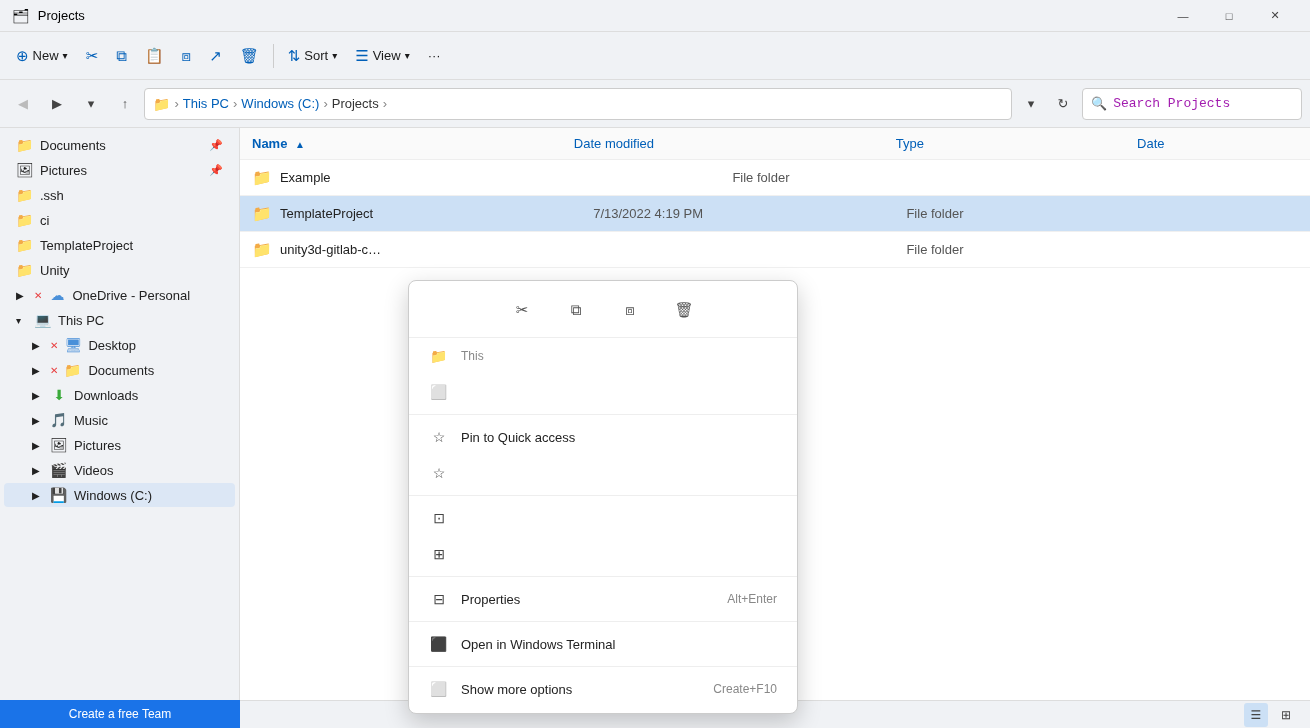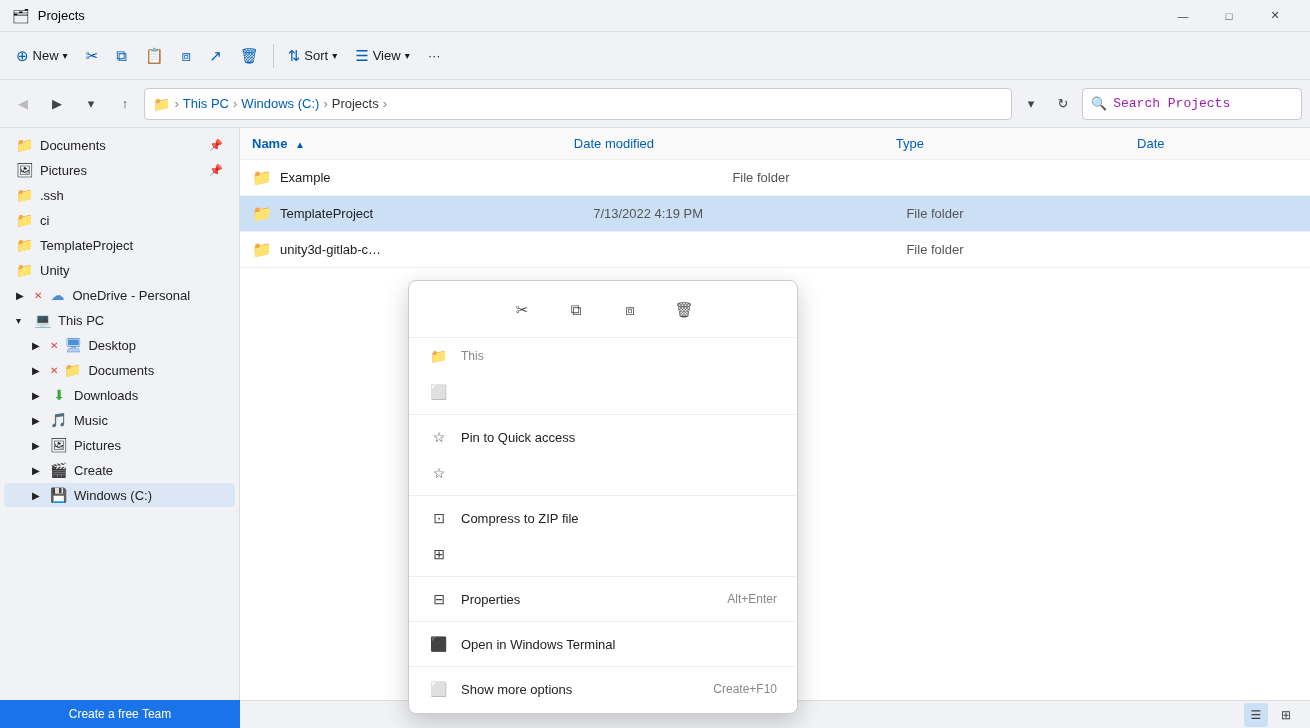--- a/index.html
+++ b/index.html
@@ -312,21 +312,21 @@
       <span>Music</span>
     </div>
     <div class="sidebar-item" style="padding-left:28px;">
       <span class="expand-icon">▶</span>
       <span class="icon">🖼</span>
       <span>Pictures</span>
     </div>
     <div class="sidebar-item" style="padding-left:28px;">
       <span class="expand-icon">▶</span>
       <span class="icon" style="color:#8040c0;">🎬</span>
-      <span>Create</span>
+      <span>Videos</span>
     </div>
     <div class="sidebar-item selected" style="padding-left:28px;">
       <span class="expand-icon">▶</span>
       <span class="icon" style="color:#4a90d9;">💾</span>
       <span>Windows (C:)</span>
     </div>
   </div>
 
   <div class="file-list">
     <div class="file-list-header">
@@ -397,21 +397,20 @@
     <span class="ctx-label">Pin to Quick access</span>
     <span class="ctx-shortcut"></span>
   </div>
   <div class="ctx-item">
     <span class="ctx-icon">☆</span>
     <span class="ctx-shortcut"></span>
   </div>
   <div class="ctx-separator"></div>
   <div class="ctx-item">
     <span class="ctx-icon">⊡</span>
-    <span class="ctx-label">Compress to ZIP file</span>
     <span class="ctx-shortcut"></span>
   </div>
   <div class="ctx-item">
     <span class="ctx-icon">⊞</span>
     <span class="ctx-shortcut"></span>
   </div>
   <div class="ctx-separator"></div>
   <div class="ctx-item">
     <span class="ctx-icon">⊟</span>
     <span class="ctx-label">Properties</span>

